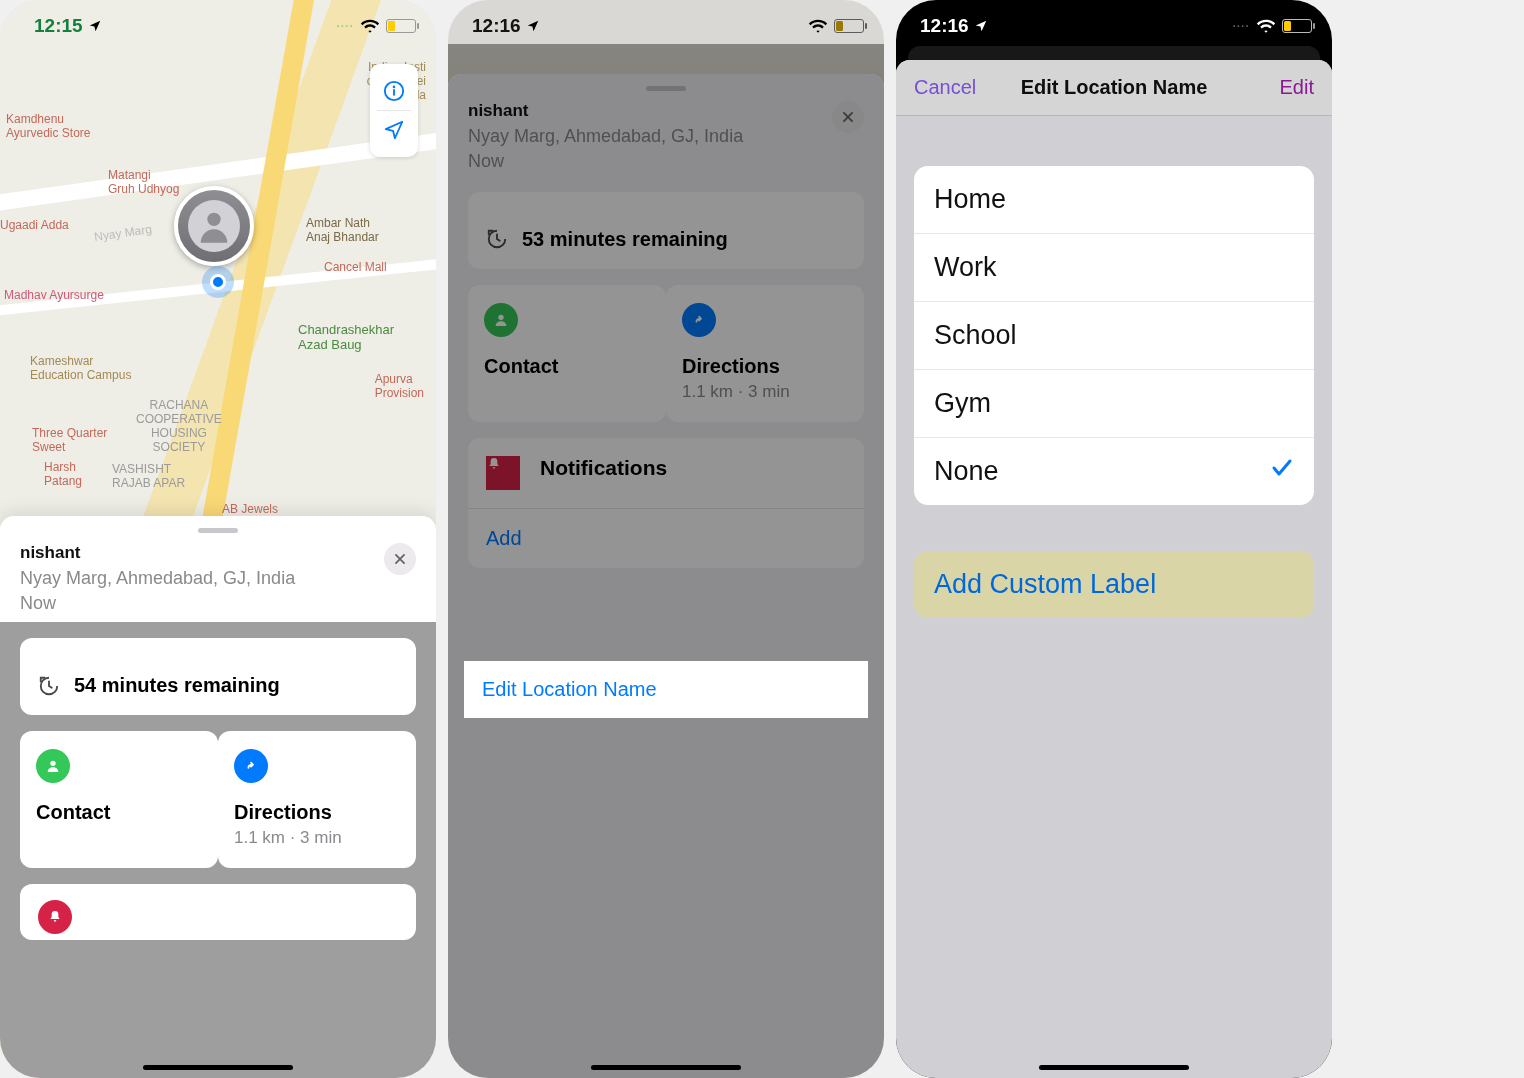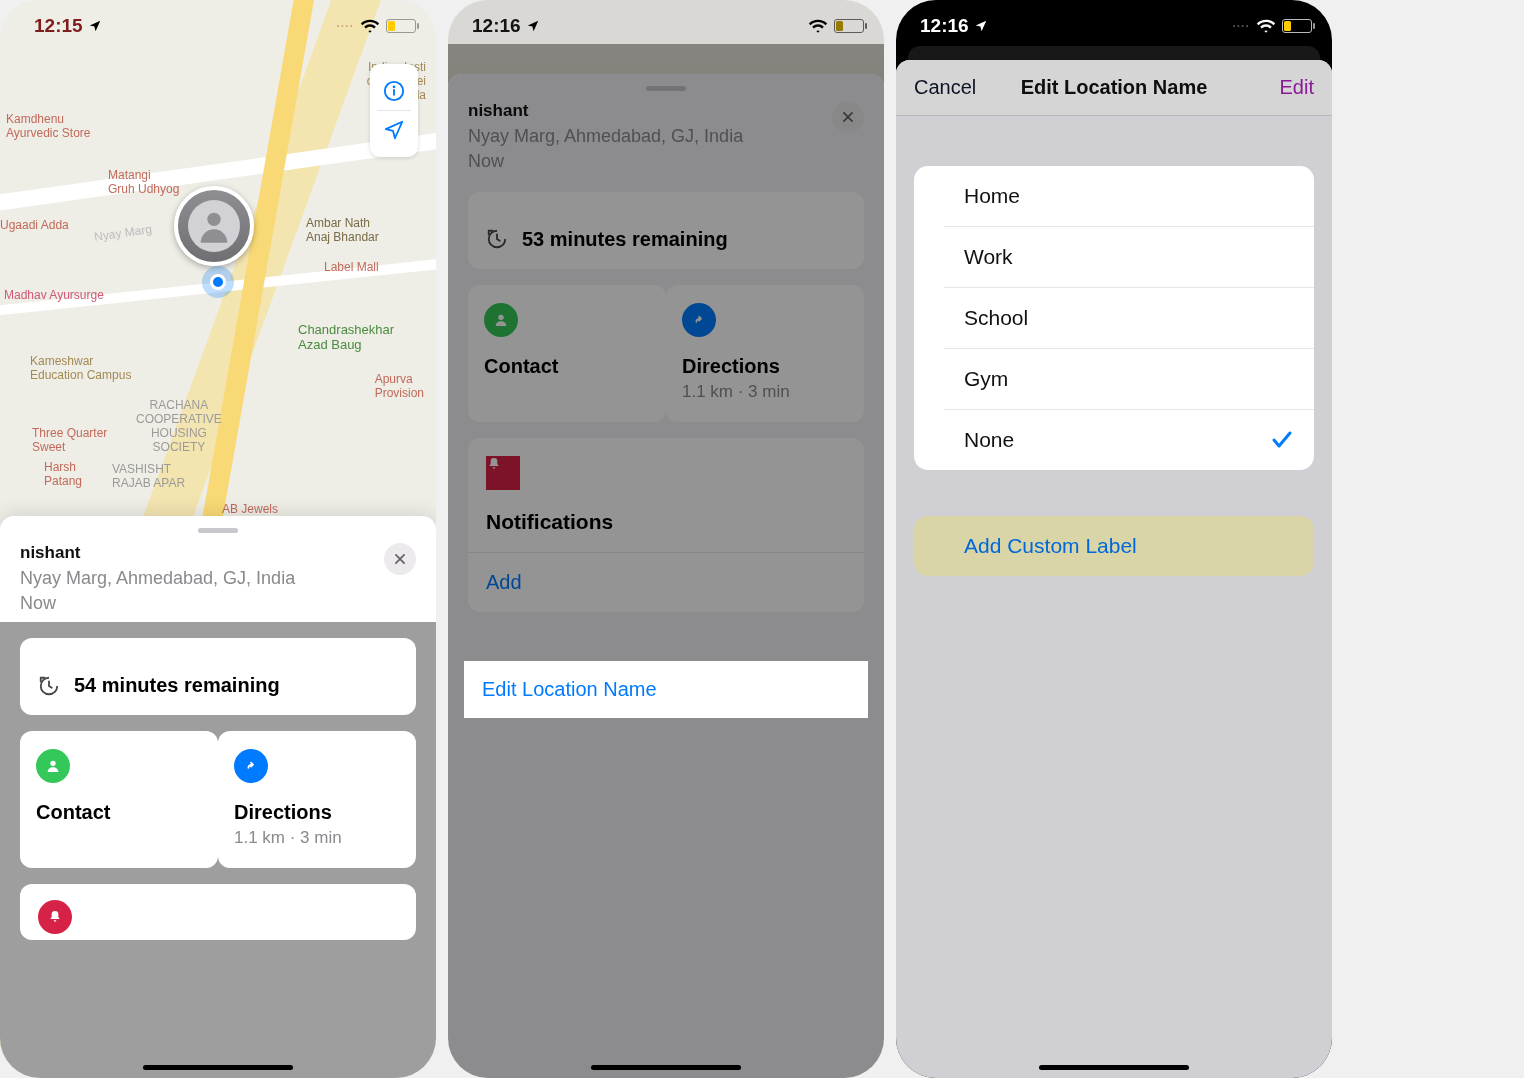--- a/index.html
+++ b/index.html
@@ -44,21 +44,21 @@
     content: ""; position: absolute; right: -4px; top: 3px;
     width: 2.5px; height: 6px; background: #999; border-radius: 1px;
   }
   .battery-fill {
     position: absolute; left: 1px; top: 1px; bottom: 1px;
     width: 25%; background: #ffcc00; border-radius: 1.5px;
   }
 
   
   .p1 { background: #e6e3dc; }
-  .p1 .status-bar { color: #7f1d1d; background: rgba(255,255,255,0); padding-left: 34px; }
+  .p1 .status-bar { color: #15803d; background: rgba(255,255,255,0); padding-left: 34px; }
   .map-bg {
     position: absolute; left: 0; right: 0; top: 0; bottom: 0;
     background:
       linear-gradient(65deg, rgba(251,216,95,.4) 0 6%, transparent 6% 100%),
       linear-gradient(110deg, transparent 0 40%, rgba(251,216,95,.4) 40% 46%, transparent 46%),
       #eeede6;
   }
   .map-road {
     position: absolute; background: #fff;
   }
@@ -171,28 +171,28 @@
   .modal3 {
     position:absolute; left:0; right:0; top:60px; bottom:0;
     background:#f2f2f7; border-radius:14px 14px 0 0; overflow:hidden;
   }
   .navbar3 {
     height:56px; background:#f8f8fa; border-bottom:1px solid #d6d6d8;
     display:flex; align-items:center; justify-content:space-between; padding:0 18px;
     position:relative;
   }
   .navbar3 .title{ position:absolute; left:0; right:0; text-align:center; font-size:20px; font-weight:600; color:#111;}
-  .navbar3 .btn{ font-size:20px; color:#0f172a; position:relative; z-index:1;}
+  .navbar3 .btn{ font-size:20px; color:#8b5cf6; position:relative; z-index:1;}
   .navbar3 .btn.disabled{ color:#a21caf; }
   .options-card{
     margin:50px 18px 0; background:#fff; border-radius:14px; overflow:hidden;
   }
   .opt-row{
-    padding:18px 20px; font-size:21px; color:#111; border-top:1px solid #e5e5ea;
-    display:flex; align-items:flex-end; justify-content:space-between;margin-left:30px;
+    padding:18px 20px; font-size:27px; color:#111; border-top:1px solid #e5e5ea;
+    display:flex; align-items:flex-start; justify-content:space-between;
   }
   .opt-row:first-child{border-top:none;}
   .check{ color:#007aff; font-size:24px; font-weight:700;}
   .custom-section{
     margin:46px 18px 0; background:#fef9c3; border-radius:14px; overflow:hidden;
   }
   .p3 .modal3::after{
     
   }
   
@@ -217,21 +217,21 @@
     <div class="map-road r2"></div>
     <div class="poi" style="left:6px;top:112px;color:#c26a5a;white-space:pre;">Kamdhenu
 Ayurvedic Store</div>
     <div class="poi" style="right:10px;top:60px;color:#a38a55;white-space:pre;text-align:right;">Indian Insti
 of Managei
 Ahmeda</div>
     <div class="poi" style="left:108px;top:168px;color:#c26a5a;white-space:pre;">Matangi
 Gruh Udhyog</div>
     <div class="poi" style="left:306px;top:216px;color:#7a6a45;white-space:pre;">Ambar Nath
 Anaj Bhandar</div>
-    <div class="poi" style="left:324px;top:260px;color:#c26a5a;">Label Mall</div>
+    <div class="poi" style="left:324px;top:260px;color:#c26a5a;">Cancel Mall</div>
     <div class="poi" style="left:4px;top:288px;color:#cf5a76;">Madhav Ayursurge</div>
     <div class="poi" style="left:0px;top:218px;color:#c26a5a;">Ugaadi Adda</div>
     <div class="poi" style="left:30px;top:354px;color:#a38a55;white-space:pre;">Kameshwar
 Education Campus</div>
     <div class="poi" style="right:12px;top:372px;color:#c26a5a;white-space:pre;">Apurva
 Provision</div>
     <div class="poi" style="left:32px;top:426px;color:#c26a5a;white-space:pre;">Three Quarter
 Sweet</div>
     <div class="poi" style="left:44px;top:460px;color:#c26a5a;white-space:pre;">Harsh
 Patang</div>
@@ -426,21 +426,21 @@
             <svg width="16" height="16" viewBox="0 0 24 24">
                 <path d="M8 15c0-3 2-5 7-5l-3-3m3 3l-3 3" fill="none" stroke="#fff" stroke-width="2.5" stroke-linecap="round" stroke-linejoin="round"></path>
               </svg>
           </div>
           <h4>Directions</h4>
           <div class="sub">1.1 km · 3 min</div>
         </div>
       </div>
 
       <div class="list-card">
-        <div class="list-row" style="display:flex;flex-direction:column;gap:20px;">
+        <div class="list-row" style="display:flex;flex-direction:row;gap:20px;">
           <div class="circ red" style="width:34px;height:34px;">
             <svg width="16" height="16" viewBox="0 0 24 24">
                 <path d="M12 3a5 5 0 0 0-5 5v4l-2 3h14l-2-3V8a5 5 0 0 0-5-5zm-2 14a2 2 0 0 0 4 0" fill="#fff"></path>
               </svg>
           </div>
           <div style="font-size:21px;font-weight:600;">Notifications</div>
         </div>
         <div class="list-row row-blue">Add</div>
       </div>
 

